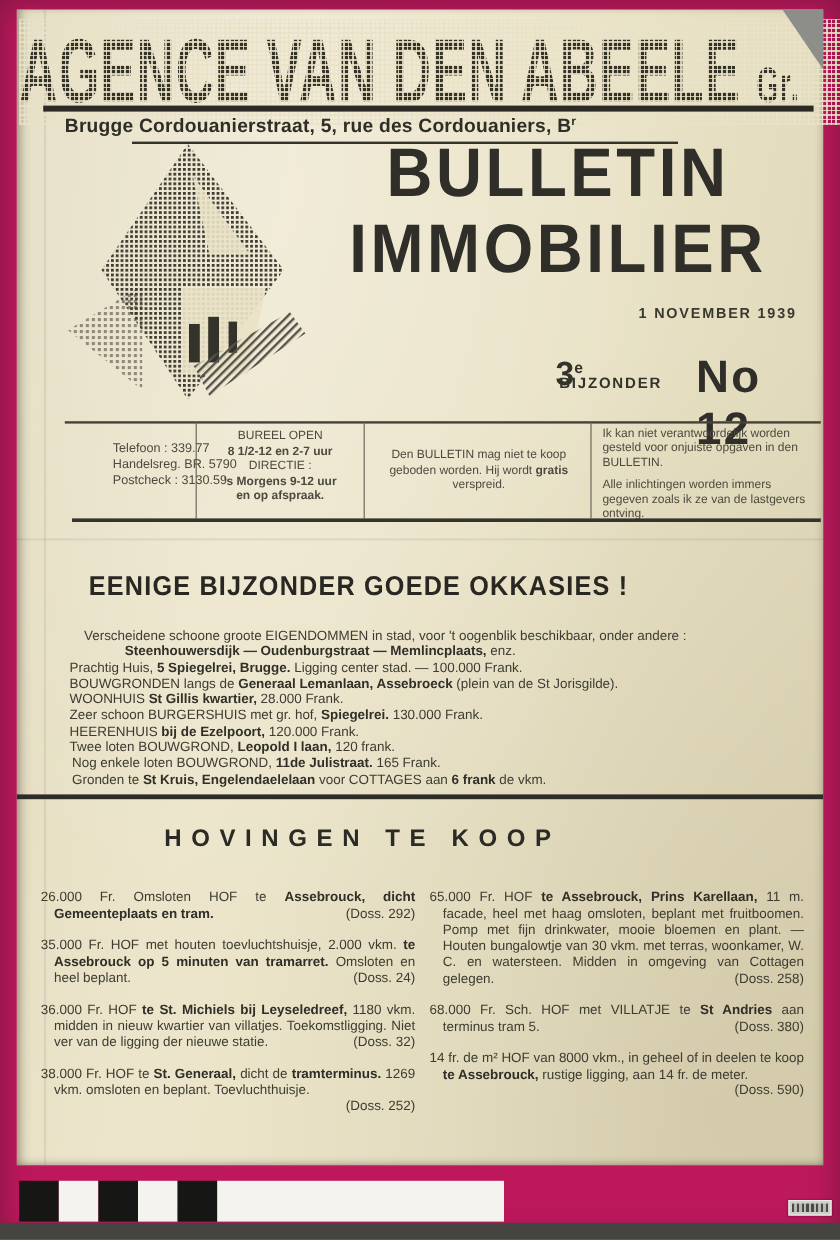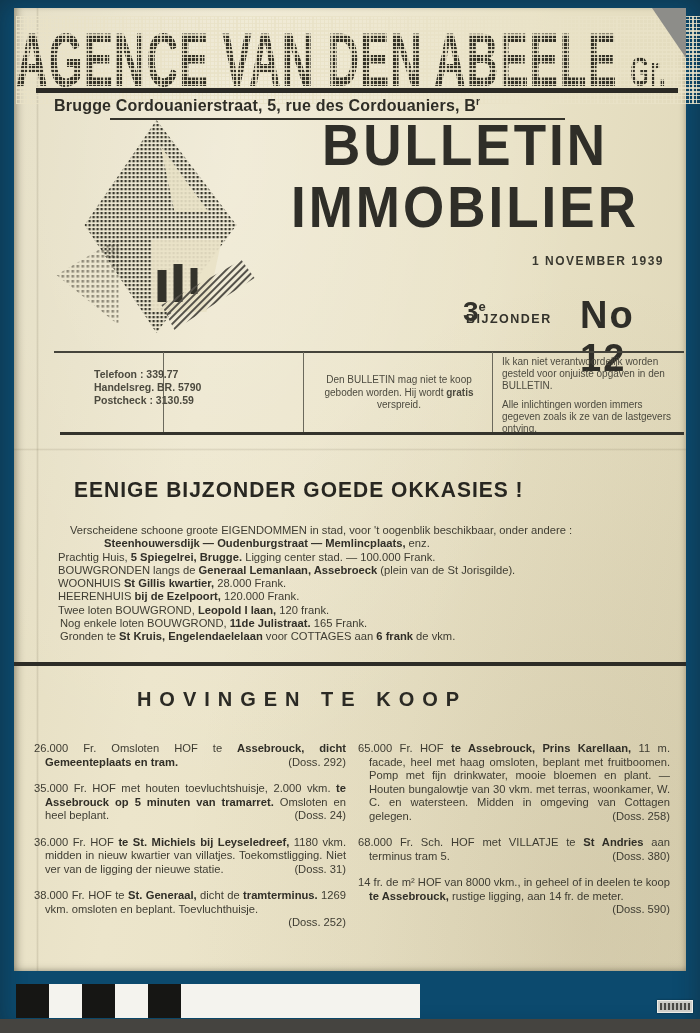--- a/index.html
+++ b/index.html
@@ -1,17 +1,17 @@
 <!DOCTYPE html>
 <html><head>
 <meta charset="utf-8">
 <style>
   html,body{margin:0;padding:0;background:#777;}
   .stage{position:relative;width:700px;height:1033px;overflow:hidden;
-    background:#0c4a6e;font-family:"Liberation Sans",sans-serif;
+    background:#be185d;font-family:"Liberation Sans",sans-serif;
     box-shadow:inset 0 0 26px rgba(20,20,18,.4);}
   .paper{position:absolute;left:14px;top:8px;width:672px;height:963px;
     background:
       radial-gradient(ellipse at 30% 15%,rgba(255,255,255,.28),transparent 55%),
       radial-gradient(ellipse at 85% 95%,rgba(120,100,60,.12),transparent 50%),
       linear-gradient(100deg,#e2dbbf 0%,#ece5cb 30%,#e9e2c6 62%,#ddd5b6 100%);
     box-shadow:inset 7px 0 9px -5px rgba(60,55,40,.5),
                inset -4px 0 7px -4px rgba(60,55,40,.35),
                inset 0 -5px 8px -5px rgba(60,55,40,.35);}
   .crease-v{position:absolute;left:22px;top:0;width:3px;height:100%;
@@ -50,21 +50,21 @@
     letter-spacing:1.5px;color:#33322b;}
   .issue{position:absolute;left:566px;top:286px;font-size:38px;font-weight:bold;
     letter-spacing:2px;color:#2f2e28;}
 
   
   .strip-rule-top{position:absolute;left:40px;top:343px;width:630px;height:2px;background:#45443b;}
   .strip-rule-bottom{position:absolute;left:46px;top:424px;width:624px;height:3px;background:#34332c;}
   .strip-div{position:absolute;top:344px;height:80px;width:1px;background:#6b695c;}
   .div1{left:149px}.div2{left:289px}.div3{left:478px}
   .contact-box{position:absolute;left:80px;top:360px;font-size:10.5px;line-height:13px;
-    font-weight:bold;color:#4c4a3f;}
+    font-weight:normal;color:#4c4a3f;}
   .hours-box{position:absolute;left:152px;top:350px;width:135px;text-align:center;
     font-size:10px;line-height:12.5px;color:#4c4a3f;}
   .free-box{position:absolute;left:300px;top:366px;width:170px;text-align:center;
     font-size:10px;line-height:12.5px;color:#4c4a3f;}
   .disclaimer-box{position:absolute;left:488px;top:348px;width:176px;
     font-size:10px;line-height:12px;color:#4c4a3f;}
   .info-par{margin-bottom:7px;}
 
   
   .okk-heading{position:absolute;left:60px;top:468px;font-size:21px;font-weight:bold;
@@ -147,50 +147,60 @@
     <div class="strip-div div1"></div>
     <div class="strip-div div2"></div>
     <div class="strip-div div3"></div>
     <div class="contact-box">
       <div>
           <div class="info-line">Telefoon : 339.77</div>
           <div class="info-line">Handelsreg. BR. 5790</div>
           <div class="info-line">Postcheck : 3130.59</div>
         </div>
     </div>
+    <div class="hours-box">
+      <div>
+          <div class="info-line">BUREEL OPEN</div>
+          <div class="info-line"><b>8 1/2-12 en 2-7 uur</b></div>
+          <div class="info-line">DIRECTIE :</div>
+          <div class="info-line"><b>'s Morgens 9-12 uur</b></div>
+          <div class="info-line"><b>en op afspraak.</b></div>
+        </div>
+    </div>
     <div class="free-box">Den BULLETIN mag niet te koop geboden worden. Hij wordt <b>gratis</b> verspreid.</div>
     <div class="disclaimer-box">
       <div>
           <div class="info-par">Ik kan niet verantwoordelijk worden gesteld voor onjuiste opgaven in den BULLETIN.</div>
           <div class="info-par">Alle inlichtingen worden immers gegeven zoals ik ze van de lastgevers ontving.</div>
         </div>
     </div>
     <div class="strip-rule-bottom"></div>
 
     <div class="okk-heading">EENIGE BIJZONDER GOEDE OKKASIES !</div>
     <div class="okk-lines">
         <div class="okk-line" style="padding-left: 12px;">Verscheidene schoone groote EIGENDOMMEN in stad, voor 't oogenblik beschikbaar, onder andere :</div>
         <div class="okk-line" style="padding-left: 46px;"><b>Steenhouwersdijk — Oudenburgstraat — Memlincplaats,</b> enz.</div>
         <div class="okk-line" style="padding-left: 0px;">Prachtig Huis, <b>5 Spiegelrei, Brugge.</b> Ligging center stad. — 100.000 Frank.</div>
         <div class="okk-line" style="padding-left: 0px;">BOUWGRONDEN langs de <b>Generaal Lemanlaan, Assebroeck</b> (plein van de St Jorisgilde).</div>
         <div class="okk-line" style="padding-left: 0px;">WOONHUIS <b>St Gillis kwartier,</b> 28.000 Frank.</div>
+        <div class="okk-line" style="padding-left: 0px;">Zeer schoon BURGERSHUIS met gr. hof, <b>Spiegelrei.</b> 130.000 Frank.</div>
         <div class="okk-line" style="padding-left: 0px;">HEERENHUIS <b>bij de Ezelpoort,</b> 120.000 Frank.</div>
         <div class="okk-line" style="padding-left: 0px;">Twee loten BOUWGROND, <b>Leopold I laan,</b> 120 frank.</div>
         <div class="okk-line" style="padding-left: 2px;">Nog enkele loten BOUWGROND, <b>11de Julistraat.</b> 165 Frank.</div>
         <div class="okk-line" style="padding-left: 2px;">Gronden te <b>St Kruis, Engelendaelelaan</b> voor COTTAGES aan <b>6 frank</b> de vkm.</div>
       </div>
 
     <div class="mid-rule"></div>
 
     <div class="hov-heading">HOVINGEN TE KOOP</div>
     <div class="columns">
       <div class="col">
           <div class="listing-item">26.000 Fr. Omsloten HOF te <b>Assebrouck, dicht Gemeenteplaats en tram.</b> <span class="doss">(Doss. 292)</span></div>
           <div class="listing-item">35.000 Fr. HOF met houten toevluchtshuisje, 2.000 vkm. <b>te Assebrouck op 5 minuten van tramarret.</b> Omsloten en heel beplant. <span class="doss">(Doss. 24)</span></div>
-          <div class="listing-item">36.000 Fr. HOF <b>te St. Michiels bij Leyseledreef,</b> 1180 vkm. midden in nieuw kwartier van villatjes. Toekomstligging. Niet ver van de ligging der nieuwe statie. <span class="doss">(Doss. 31)</span></div>
+          <div class="listing-item">36.000 Fr. HOF <b>te St. Michiels bij Leyseledreef,</b> 1180 vkm. midden in nieuw kwartier van villatjes. Toekomstligging. Niet ver van de ligging der nieuwe statie. <span class="doss">(Doss. 32)</span></div>
           <div class="listing-item">38.000 Fr. HOF te <b>St. Generaal,</b> dicht de <b>tramterminus.</b> 1269 vkm. omsloten en beplant. Toevluchthuisje. <span class="doss">(Doss. 252)</span></div>
         </div>
       <div class="col">
           <div class="listing-item">65.000 Fr. HOF <b>te Assebrouck, Prins Karellaan,</b> 11 m. facade, heel met haag omsloten, beplant met fruitboomen. Pomp met fijn drinkwater, mooie bloemen en plant. — Houten bungalowtje van 30 vkm. met terras, woonkamer, W. C. en watersteen. Midden in omgeving van Cottagen gelegen. <span class="doss">(Doss. 258)</span></div>
           <div class="listing-item">68.000 Fr. Sch. HOF met VILLATJE te <b>St Andries</b> aan terminus tram 5. <span class="doss">(Doss. 380)</span></div>
           <div class="listing-item">14 fr. de m² HOF van 8000 vkm., in geheel of in deelen te koop <b>te Assebrouck,</b> rustige ligging, aan 14 fr. de meter. <span class="doss">(Doss. 590)</span></div>
         </div>
     </div>
 
     <div class="corner-tr"></div>

